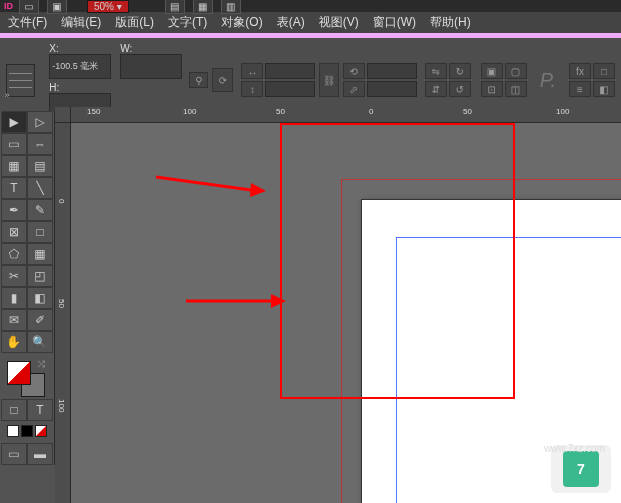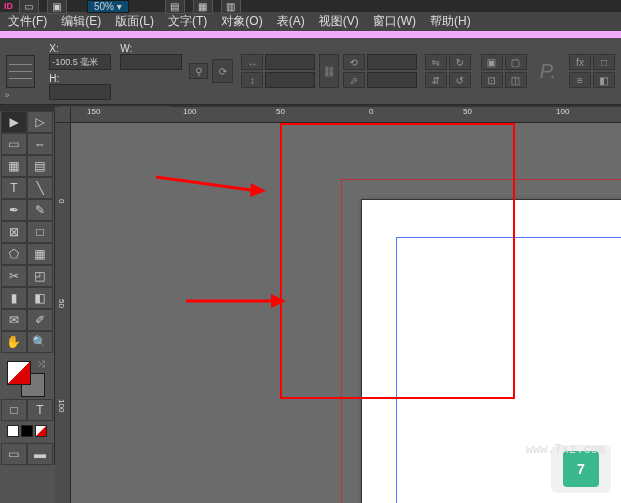--- a/index.html
+++ b/index.html
@@ -1,29 +1,29 @@
 <!DOCTYPE html>
 <html><head>
 <meta charset="utf-8">
 <style>
   * { margin: 0; padding: 0; box-sizing: border-box; }
   body { width: 621px; height: 503px; background: #535353; font-family: "Microsoft YaHei", Arial, sans-serif; font-size: 11px; color: #ccc; overflow: hidden; position: relative; }
   
   .topbar { height: 12px; background: #2a2a2a; display: flex; align-items: center; gap: 6px; padding-left: 4px; }
   .logo { color: #ff3399; font-size: 9px; font-weight: bold; text-align: center; }
-  .zoom-display { background: #0c4a6e; border: 1px solid #1a1a1a; padding: 0 6px; font-size: 10px; margin-left: 12px; display: flex; align-items: center; }
+  .zoom-display { background: #b91c1c; border: 1px solid #1a1a1a; padding: 0 6px; font-size: 10px; margin-left: 12px; display: flex; align-items: center; }
   .icon-btn { width: 20px; height: 16px; background: #3a3a3a; border: 1px solid #555; display: inline-flex; align-items: center; justify-content: center; color: #ccc; font-size: 10px; margin-right: 2px; }
   
-  .menubar { height: 26px; background: #444; border-bottom: 7px solid #f0abfc; display: flex; align-items: center; padding-left: 8px; gap: 14px; }
+  .menubar { height: 26px; background: #444; border-bottom: 5px solid #f0abfc; display: flex; align-items: center; padding-left: 8px; gap: 14px; }
   .menu-item { color: #ddd; font-size: 12px; cursor: pointer; }
   
   .controlbar { background: #4d4d4d; border-bottom: 1px solid #2a2a2a; padding: 4px 6px; display: flex; align-items: center; gap: 4px; }
   .xywh { display: grid; grid-template-columns: auto auto; gap: 2px 6px; margin-left: 10px; }
   .lbl { color: #ddd; font-size: 10px; text-align: right; width: 14px; }
-  .numbox { width: 62px; height: 16px; background: #3d3d3d; border: 1px solid #2a2a2a; color: #ccc; font-size: 9px; padding: 0 2px; }
+  .numbox { width: 62px; height: 25px; background: #3d3d3d; border: 1px solid #2a2a2a; color: #ccc; font-size: 9px; padding: 0 2px; }
   .splitter { width: 33px; height: 33px; background: #4a4a4a; border: 1px solid #2a2a2a; display: flex; flex-direction: column; justify-content: space-evenly; padding: 2px; }
   .splitter div { height: 1px; background: #888; }
   .cb-group { display: flex; gap: 2px; }
   .cb-icon { width: 22px; height: 16px; background: #444; border: 1px solid #333; display: inline-flex; align-items: center; justify-content: center; color: #999; font-size: 10px; }
   .numsmall { width: 50px; height: 16px; background: #3d3d3d; border: 1px solid #2a2a2a; color: #ccc; font-size: 9px; }
   .big-p { width: 40px; height: 30px; display: flex; align-items: center; justify-content: center; color: #777; font-size: 20px; font-style: italic; }
   
   .tabbar { height: 22px; background: #333; border-bottom: 1px solid #1a1a1a; display: flex; align-items: flex-end; padding-left: 58px; }
   .doctab { background: #444; height: 20px; padding: 2px 8px; font-size: 11px; color: #ddd; border-top-left-radius: 3px; border-top-right-radius: 3px; display: flex; align-items: center; gap: 6px; }
   .doctab .close { color: #aaa; font-size: 10px; }
@@ -49,21 +49,21 @@
   .canvas { position: absolute; left: 16px; top: 16px; right: 0; bottom: 0; background: #6b6b6b; overflow: hidden; }
   .page { position: absolute; background: #fff; border: 1px solid #333; box-shadow: 2px 2px 6px rgba(0,0,0,.4); }
   .page-outer { position: absolute; border: 1px solid #bb3333; }
   .bleed-frame { position: absolute; border: 1px solid #5577ff; }
   .red-selection { position: absolute; border: 2px solid #ff0000; }
   .red-arrow { position: absolute; }
   .red-arrow svg { display: block; }
   .watermark { position: absolute; right: 10px; bottom: 10px; background: rgba(200,200,200,.25); padding: 6px 12px; border-radius: 6px; color: #fff; display: flex; align-items: center; gap: 8px; }
   .watermark .wlogo { width: 36px; height: 36px; background: #39b98d; border-radius: 4px; display: flex; align-items: center; justify-content: center; color: #fff; font-size: 14px; font-weight: bold; }
   .watermark .wtext { font-size: 18px; font-weight: bold; text-shadow: 1px 1px 2px rgba(0,0,0,.5); }
-  .watermark .wurl { position: absolute; top: -2px; right: 6px; font-size: 12px; color: #ddd; font-family: Liberation Mono, monospace; }
+  .watermark .wurl { position: absolute; top: -2px; right: 6px; font-size: 10px; color: #ddd; }
 </style>
 </head>
 <body>
 
 <div class="topbar">
   <span class="logo">ID</span>
   <span class="icon-btn">▭</span>
   <span class="icon-btn">▣</span>
   <span class="zoom-display"><span>50%</span>&nbsp;▾</span>
   <span class="icon-btn" style="margin-left:30px">▤</span>

